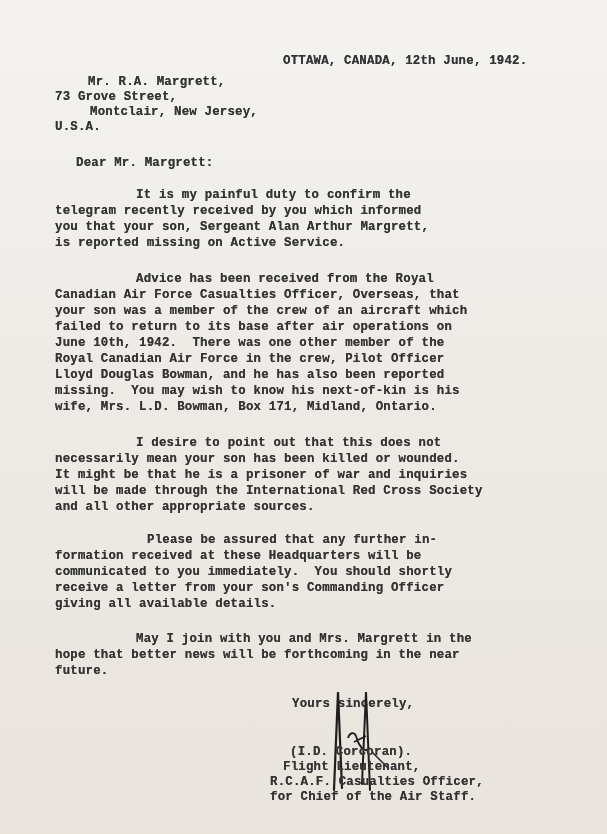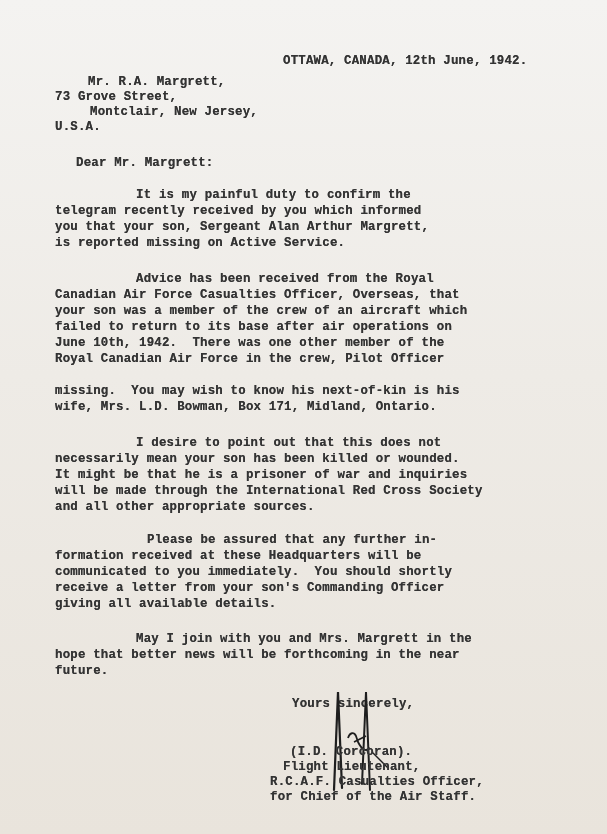--- a/index.html
+++ b/index.html
@@ -44,20 +44,21 @@
   <div class="line" style="left:55px; top:204px;">telegram recently received by you which informed</div>
   <div class="line" style="left:55px; top:220px;">you that your son, Sergeant Alan Arthur Margrett,</div>
   <div class="line" style="left:55px; top:236px;">is reported missing on Active Service.</div>
 
   <div class="line" style="left:136px; top:272px;">Advice has been received from the Royal</div>
   <div class="line" style="left:55px; top:288px;">Canadian Air Force Casualties Officer, Overseas, that</div>
   <div class="line" style="left:55px; top:304px;">your son was a member of the crew of an aircraft which</div>
   <div class="line" style="left:55px; top:320px;">failed to return to its base after air operations on</div>
   <div class="line" style="left:55px; top:336px;">June 10th, 1942.  There was one other member of the</div>
   <div class="line" style="left:55px; top:352px;">Royal Canadian Air Force in the crew, Pilot Officer</div>
+  <div class="line" style="left:55px; top:368px;">Lloyd Douglas Bowman, and he has also been reported</div>
   <div class="line" style="left:55px; top:384px;">missing.  You may wish to know his next-of-kin is his</div>
   <div class="line" style="left:55px; top:400px;">wife, Mrs. L.D. Bowman, Box 171, Midland, Ontario.</div>
 
   <div class="line" style="left:136px; top:436px;">I desire to point out that this does not</div>
   <div class="line" style="left:55px; top:452px;">necessarily mean your son has been killed or wounded.</div>
   <div class="line" style="left:55px; top:468px;">It might be that he is a prisoner of war and inquiries</div>
   <div class="line" style="left:55px; top:484px;">will be made through the International Red Cross Society</div>
   <div class="line" style="left:55px; top:500px;">and all other appropriate sources.</div>
 
   <div class="line" style="left:124px; top:533px;padding-left:23px;">Please be assured that any further in-</div>

